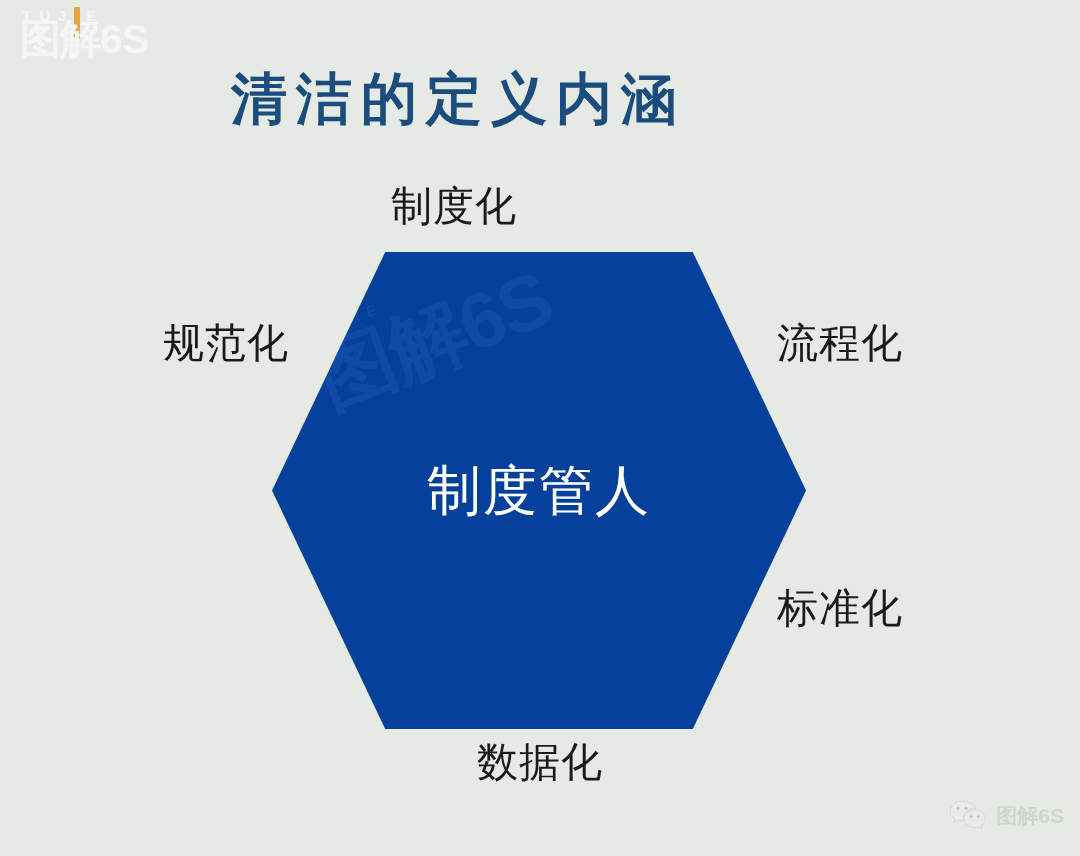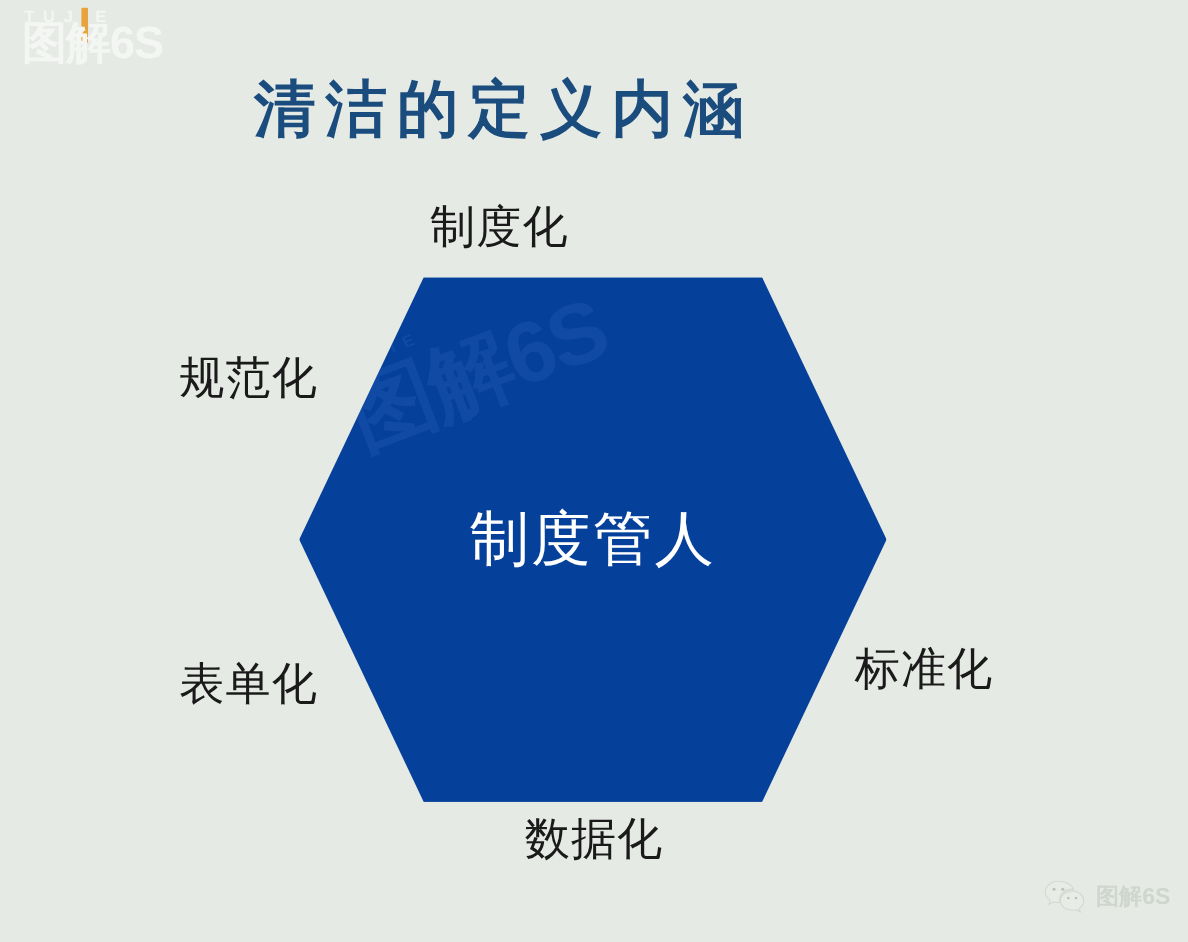--- a/index.html
+++ b/index.html
@@ -190,23 +190,23 @@
 
   <div class="brand-logo">
     <div class="brand-tujie">TUJIE</div>
     <div class="brand-i-accent"></div>
     <div class="brand-main">图解6S</div>
   </div>
 
   <div class="page-title">清洁的定义内涵</div>
 
   <div class="orbit-label lbl-top">制度化</div>
+  <div class="orbit-label lbl-topright">流程化</div>
   <div class="orbit-label lbl-botright">标准化</div>
   <div class="orbit-label lbl-bottom">数据化</div>
-  <div class="orbit-label lbl-botleft">表单化</div>
   <div class="orbit-label lbl-topleft">规范化</div>
 
   <div class="hex-wrap">
     <div class="hexagon">
       <div class="hex-watermark">
         <div class="wm-tujie">TUJIE</div>
         <div class="wm-main">图解6S</div>
       </div>
       <div class="hex-center-text">
         <div class="hex-line">制度管人</div>

